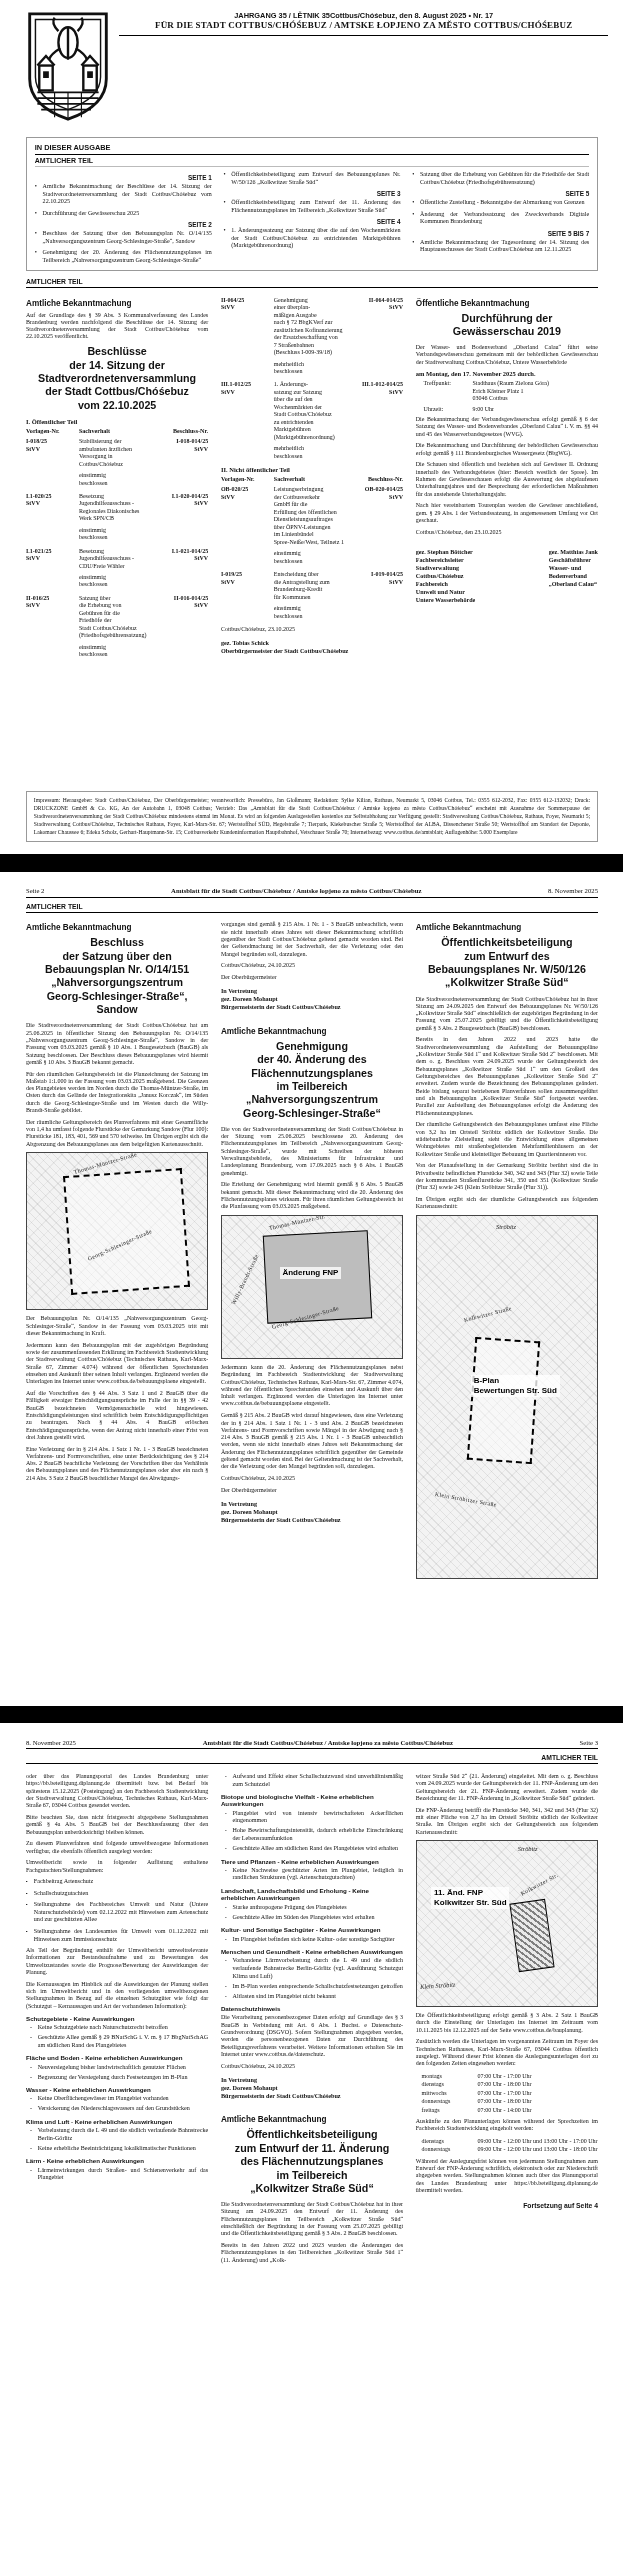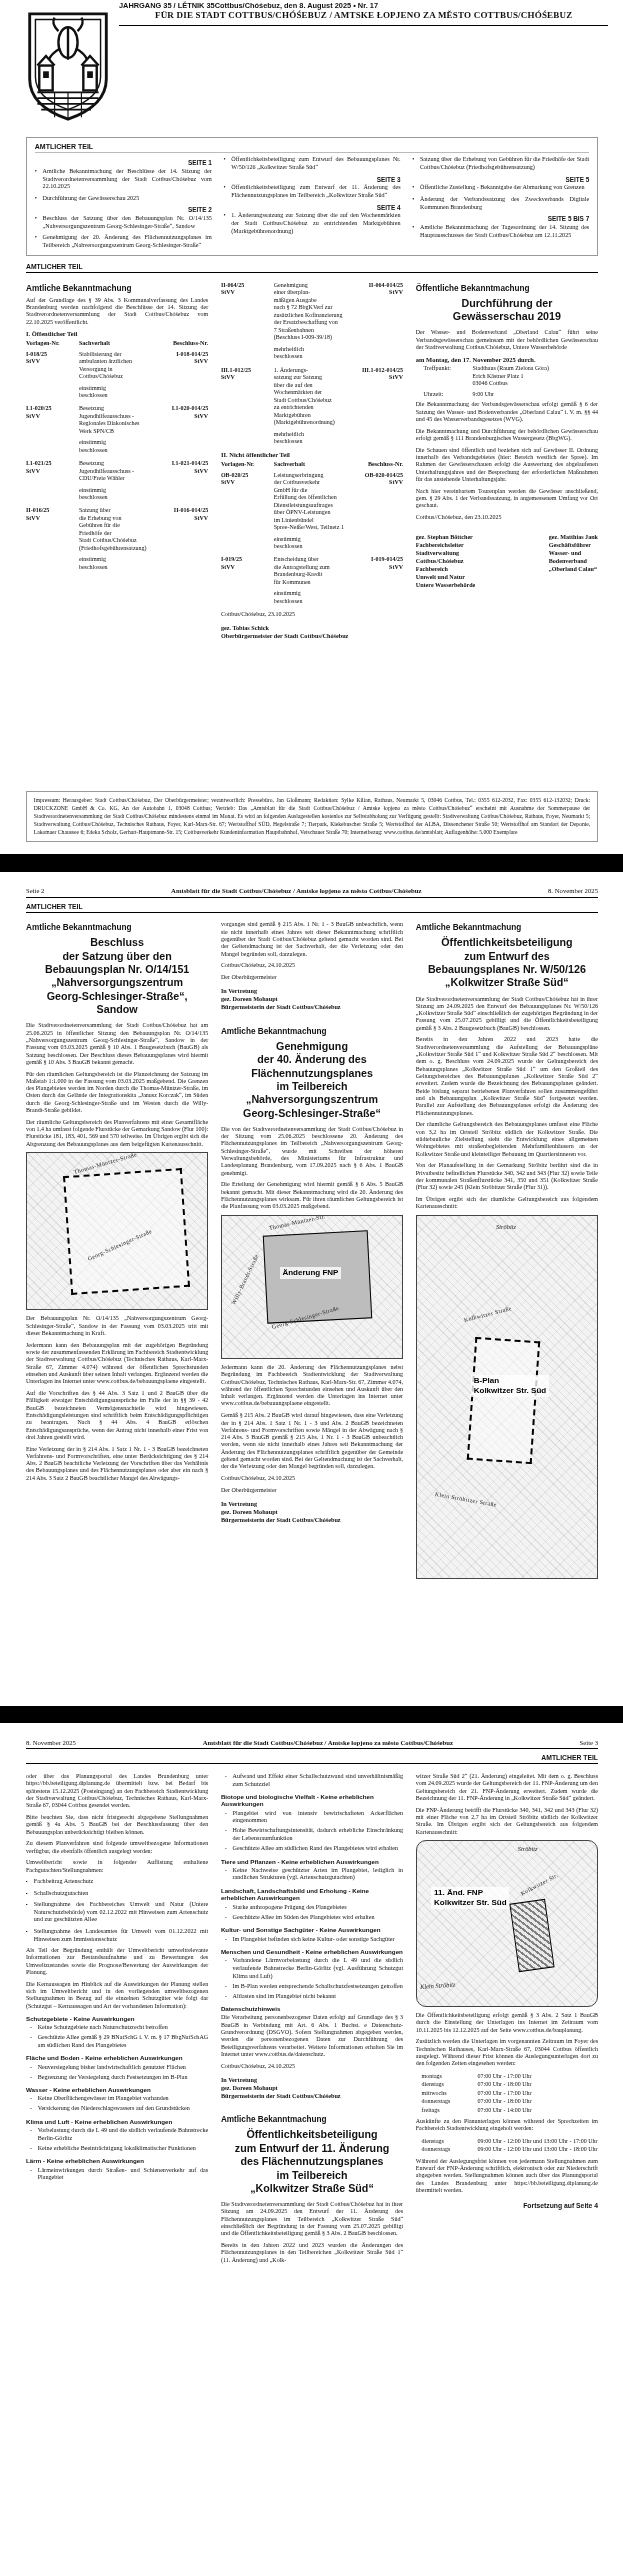--- a/index.html
+++ b/index.html
@@ -8,21 +8,21 @@
   .band{height:17.5px;background:#000;width:624px;}
   .page{position:relative;background:#fff;overflow:hidden;width:624px;box-sizing:border-box;}
   .page1{height:854px;}
   .page2{height:834px;}
   .page3{height:853px;}
 
   
   .masthead{position:relative;height:128px;}
   .logo{position:absolute;left:25px;top:9.7px;width:86px;height:113px;}
   .mh-right{margin-left:119px;padding:0 15.6px 0 0;}
-  .mh-top{display:flex;justify-content:flex-start;font:bold 7.4px "Liberation Sans",sans-serif;padding-top:1px;}
+  .mh-top{display:flex;justify-content:center;font:bold 7.4px "Liberation Sans",sans-serif;padding-top:11px;}
   .mh-title{text-align:center;font:bold 56px/0.95 "Liberation Serif",serif;letter-spacing:1px;margin-top:1px;}
   .mh-sub{text-align:center;font:bold 9px "Liberation Serif",serif;border-bottom:1.5px solid #000;padding-bottom:5px;letter-spacing:0.2px;}
 
   
   .toc{border:1px solid #999;margin:8.8px 26px 4.9px;padding:4.9px 7.8px 1.9px;}
   .toc-h{font:bold 7.4px "Liberation Sans",sans-serif;border-bottom:1px solid #000;padding-bottom:1.9px;margin-bottom:2.9px;}
   .toc-s{font:bold 7px "Liberation Sans",sans-serif;border-bottom:1px solid #bbb;padding-bottom:1.9px;margin-bottom:3.9px;}
   .toc-cols{display:flex;gap:11.7px;}
   .toc-col{flex:1;min-width:0;}
 
@@ -105,20 +105,21 @@
     <div class="mh-right">
       <div class="mh-top">
         <span>JAHRGANG 35 / LĚTNIK 35</span>
         <span>Cottbus/Chóśebuz, den 8. August 2025  •  Nr. 17</span>
       </div>
       <div class="mh-sub">FÜR DIE STADT COTTBUS/CHÓŚEBUZ / AMTSKE ŁOPJENO ZA MĚSTO COTTBUS/CHÓŚEBUZ</div>
     </div>
   </div>
 
   <div class="toc">
+    <div class="toc-h">IN DIESER AUSGABE</div>
     <div class="toc-s">AMTLICHER TEIL</div>
     <div class="toc-cols">
       <div class="toc-col">
           <div class="blk-seite">SEITE 1</div>
           <div class="blk-li li">
             <span class="mk">•</span>
             <span class="tx">Amtliche Bekanntmachung der Beschlüsse der 14. Sitzung der Stadtverordnetenversammlung der Stadt Cottbus/Chóśebuz vom 22.10.2025</span>
           </div>
           <div class="blk-li li">
             <span class="mk">•</span>
@@ -172,20 +173,25 @@
         </div>
     </div>
   </div>
 
   <div class="sectbar">AMTLICHER TEIL</div>
 
   <div class="cols p1c">
     <div class="col">
         <div class="blk-announce">Amtliche Bekanntmachung</div>
         <div class="blk-p">Auf der Grundlage des § 39 Abs. 3 Kommunalverfassung des Landes Brandenburg werden nachfolgend die Beschlüsse der 14. Sitzung der Stadtverordnetenversammlung der Stadt Cottbus/Chóśebuz vom 22.10.2025 veröffentlicht.</div>
+        <div class="blk-title">Beschlüsse
+der 14. Sitzung der
+Stadtverordnetenversammlung
+der Stadt Cottbus/Chóśebuz
+vom 22.10.2025</div>
         <div class="blk-boldp">I. Öffentlicher Teil</div>
         <div class="trow th">
           <span class="ca">Vorlagen-Nr.</span>
           <span class="cb">Sachverhalt</span>
           <span class="cc">Beschluss-Nr.</span>
         </div>
         <div class="trow">
           <span class="ca">I-018/25
 StVV</span>
           <span class="cb">Stabilisierung der
@@ -410,21 +416,21 @@
         <div class="blk-p">Die Stadtverordnetenversammlung der Stadt Cottbus/Chóśebuz hat in ihrer Sitzung am 24.09.2025 den Entwurf des Bebauungsplanes Nr. W/50/126 „Kolkwitzer Straße Süd“ einschließlich der zugehörigen Begründung in der Fassung vom 25.07.2025 gebilligt und die Öffentlichkeitsbeteiligung gemäß § 3 Abs. 2 Baugesetzbuch (BauGB) beschlossen.</div>
         <div class="blk-p">Bereits in den Jahren 2022 und 2023 hatte die Stadtverordnetenversammlung die Aufstellung der Bebauungspläne „Kolkwitzer Straße Süd 1“ und Kolkwitzer Straße Süd 2“ beschlossen. Mit dem o. g. Beschluss vom 24.09.2025 wurde der Geltungsbereich des Bebauungsplanes „Kolkwitzer Straße Süd 1“ um den Großteil des Geltungsbereiches des Bebauungsplanes „Kolkwitzer Straße Süd 2“ erweitert. Zudem wurde die Bezeichnung des Bebauungsplanes geändert. Beide bislang separat betriebenen Planverfahren sollen zusammengeführt und als Bebauungsplan „Kolkwitzer Straße Süd“ fortgesetzt werden. Parallel zur Aufstellung des Bebauungsplanes erfolgt die Änderung des Flächennutzungsplanes.</div>
         <div class="blk-p">Der räumliche Geltungsbereich des Bebauungsplanes umfasst eine Fläche von 3,2 ha im Ortsteil Ströbitz südlich der Kolkwitzer Straße. Die städtebauliche Zielstellung sieht die Entwicklung eines allgemeinen Wohngebietes mit straßenbegleitenden Mehrfamilienhäusern an der Kolkwitzer Straße und kleinteiliger Bebauung im Quartiersinneren vor.</div>
         <div class="blk-p">Von der Planaufstellung in der Gemarkung Ströbitz berührt sind die in Privatbesitz befindlichen Flurstücke 340, 342 und 343 (Flur 32) sowie Teile der kommunalen Straßenflurstücke 341, 350 und 351 (Kolkwitzer Straße (Flur 32) sowie 245 (Klein Ströbitzer Straße (Flur 31)).</div>
         <div class="blk-p">Im Übrigen ergibt sich der räumliche Geltungsbereich aus folgendem Kartenausschnitt:</div>
         <div class="map" style="height: 362px;">
           <div class="zone dashed" style="left: 30%; top: 34%; width: 36%; height: 34%; transform: rotate(4deg);"></div>
           <div class="maplabel place" style="left: 44%; top: 2%; transform: rotate(0deg);">Ströbitz</div>
           <div class="maplabel street" style="left: 26%; top: 28%; transform: rotate(-14deg);">Kolkwitzer Straße</div>
           <div class="maplabel big" style="left: 30%; top: 44%; transform: rotate(0deg);">B-Plan
-Kolkwitzer Str. Süd</div>
+Bewertungen Str. Süd</div>
           <div class="maplabel street" style="left: 10%; top: 76%; transform: rotate(10deg);">Klein Ströbitzer Straße</div>
         </div>
       </div>
   </div>
 </div>
 
 <div class="band"></div>
 
 <div class="page page3">
   <div class="phead">
@@ -564,21 +570,21 @@
 des Flächennutzungsplanes
 im Teilbereich
 „Kolkwitzer Straße Süd“</div>
         <div class="blk-p">Die Stadtverordnetenversammlung der Stadt Cottbus/Chóśebuz hat in ihrer Sitzung am 24.09.2025 den Entwurf der 11. Änderung des Flächennutzungsplanes im Teilbereich „Kolkwitzer Straße Süd“ einschließlich der Begründung in der Fassung vom 25.07.2025 gebilligt und die Öffentlichkeitsbeteiligung gemäß § 3 Abs. 2 BauGB beschlossen.</div>
         <div class="blk-p">Bereits in den Jahren 2022 und 2023 wurden die Änderungen des Flächennutzungsplanes in den Teilbereichen „Kolkwitzer Straße Süd 1“ (11. Änderung) und „Kolk-</div>
       </div>
     <div class="col">
         <div class="spacer" style="height: 3.9px;"></div>
         <div class="blk-p">witzer Straße Süd 2“ (21. Änderung) eingeleitet. Mit dem o. g. Beschluss vom 24.09.2025 wurde der Geltungsbereich der 11. FNP-Änderung um den Geltungsbereich der 21. FNP-Änderung erweitert. Zudem wurde die Bezeichnung der 11. FNP-Änderung in „Kolkwitzer Straße Süd“ geändert.</div>
         <div class="blk-p">Die FNP-Änderung betrifft die Flurstücke 340, 341, 342 und 343 (Flur 32) mit einer Fläche von 2,7 ha im Ortsteil Ströbitz südlich der Kolkwitzer Straße. Im Übrigen ergibt sich der Geltungsbereich aus folgendem Kartenausschnitt:</div>
-        <div class="map" style="height: 165px; border-radius: 10px;">
+        <div class="map" style="height: 165px;">
           <div class="zone hatch" style="left: 54%; top: 36%; width: 20%; height: 42%; transform: rotate(-8deg);"></div>
           <div class="maplabel place" style="left: 56%; top: 2%; transform: rotate(0deg);">Ströbitz</div>
           <div class="maplabel big" style="left: 8%; top: 28%; transform: rotate(0deg);">11. Änd. FNP
 Kolkwitzer Str. Süd</div>
           <div class="maplabel street" style="left: 58%; top: 30%; transform: rotate(-28deg);">Kolkwitzer Str.</div>
           <div class="maplabel place" style="left: 2%; top: 86%; transform: rotate(-4deg);">Klein Ströbitz</div>
         </div>
         <div class="blk-p">Die Öffentlichkeitsbeteiligung erfolgt gemäß § 3 Abs. 2 Satz 1 BauGB durch die Einstellung der Unterlagen ins Internet im Zeitraum vom 10.11.2025 bis 12.12.2025 auf der Seite www.cottbus.de/bauplanung.</div>
         <div class="blk-p">Zusätzlich werden die Unterlagen im vorgenannten Zeitraum im Foyer des Technischen Rathauses, Karl-Marx-Straße 67, 03044 Cottbus öffentlich ausgelegt. Während dieser Frist können die Auslegungsunterlagen dort zu den folgenden Zeiten eingesehen werden:</div>
         <div class="hours">

